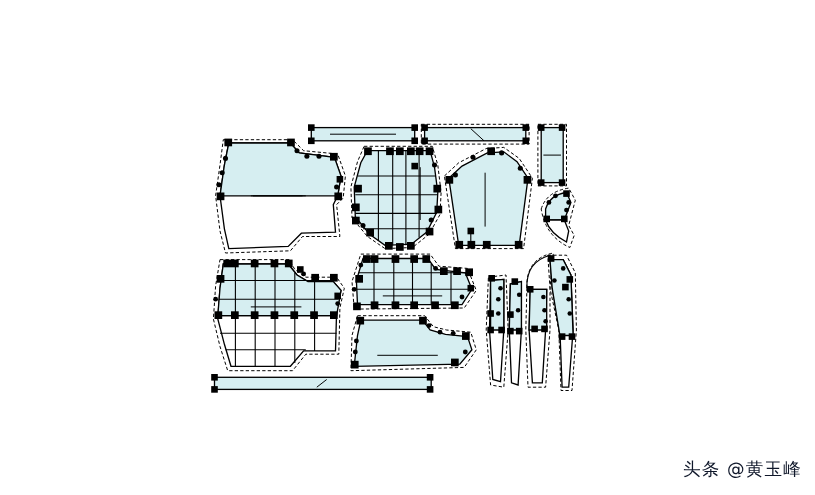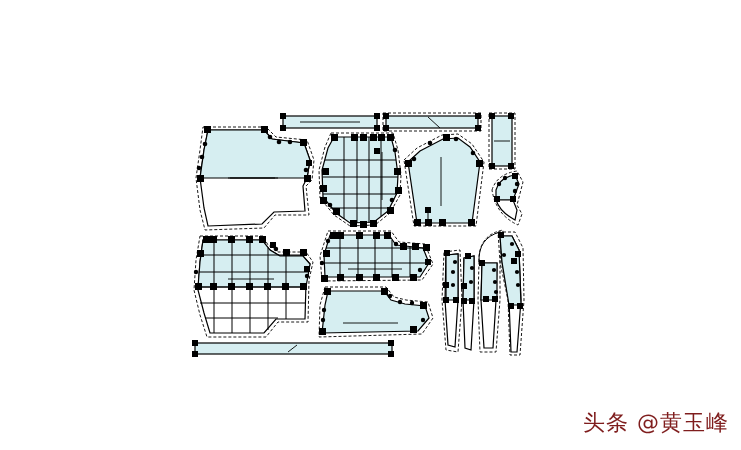--- a/index.html
+++ b/index.html
@@ -5,21 +5,21 @@
   html, body { margin: 0; padding: 0; background: #ffffff; }
   body { width: 741px; height: 450px; position: relative; overflow: hidden; font-family: "DejaVu Sans", sans-serif; }
   #canvas { position: absolute; left: 0; top: 0; width: 741px; height: 450px; }
   .fill { fill: #d6eef1; stroke: #000; stroke-width: 1.2; }
   .outline { fill: #ffffff; stroke: #000; stroke-width: 1.2; }
   .seam { fill: none; stroke: #000; stroke-width: 0.9; stroke-dasharray: 3 2; }
   .grid { stroke: #000; stroke-width: 1; fill: none; }
   .grain { stroke: #000; stroke-width: 0.9; fill: none; }
   .sq { fill: #000; }
   .dot { fill: #000; }
-  .watermark { position: absolute; right: 12px; bottom: 12px; font-size: 22px; color: #7f1d1d; letter-spacing: 1px; }
+  .watermark { position: absolute; right: 12px; bottom: 12px; font-size: 16px; color: #0f172a; letter-spacing: 1px; }
 </style>
 </head>
 <body>
 
 <svg id="canvas" viewBox="0 0 741 450" xmlns="http://www.w3.org/2000/svg">
 
   <g>
     <path class="seam" d="M203,127 L266,127 L276,137 L307,140 L314,160 L312,180 L306,186 L309,215 L275,215 L264,228 L205,230 L200,210 L196,178 L200,150 Z"></path>
     <path class="outline" d="M208,130 L264,130 L272,139 L304,143 L310,160 L307,178 L303,186 L305,211 L274,212 L262,224 L208,226 L204,208 L200,178 L204,150 Z"></path>
     <path class="fill" d="M208,130 L264,130 L272,139 L304,143 L310,160 L307,178 L200,178 L204,150 Z"></path>

